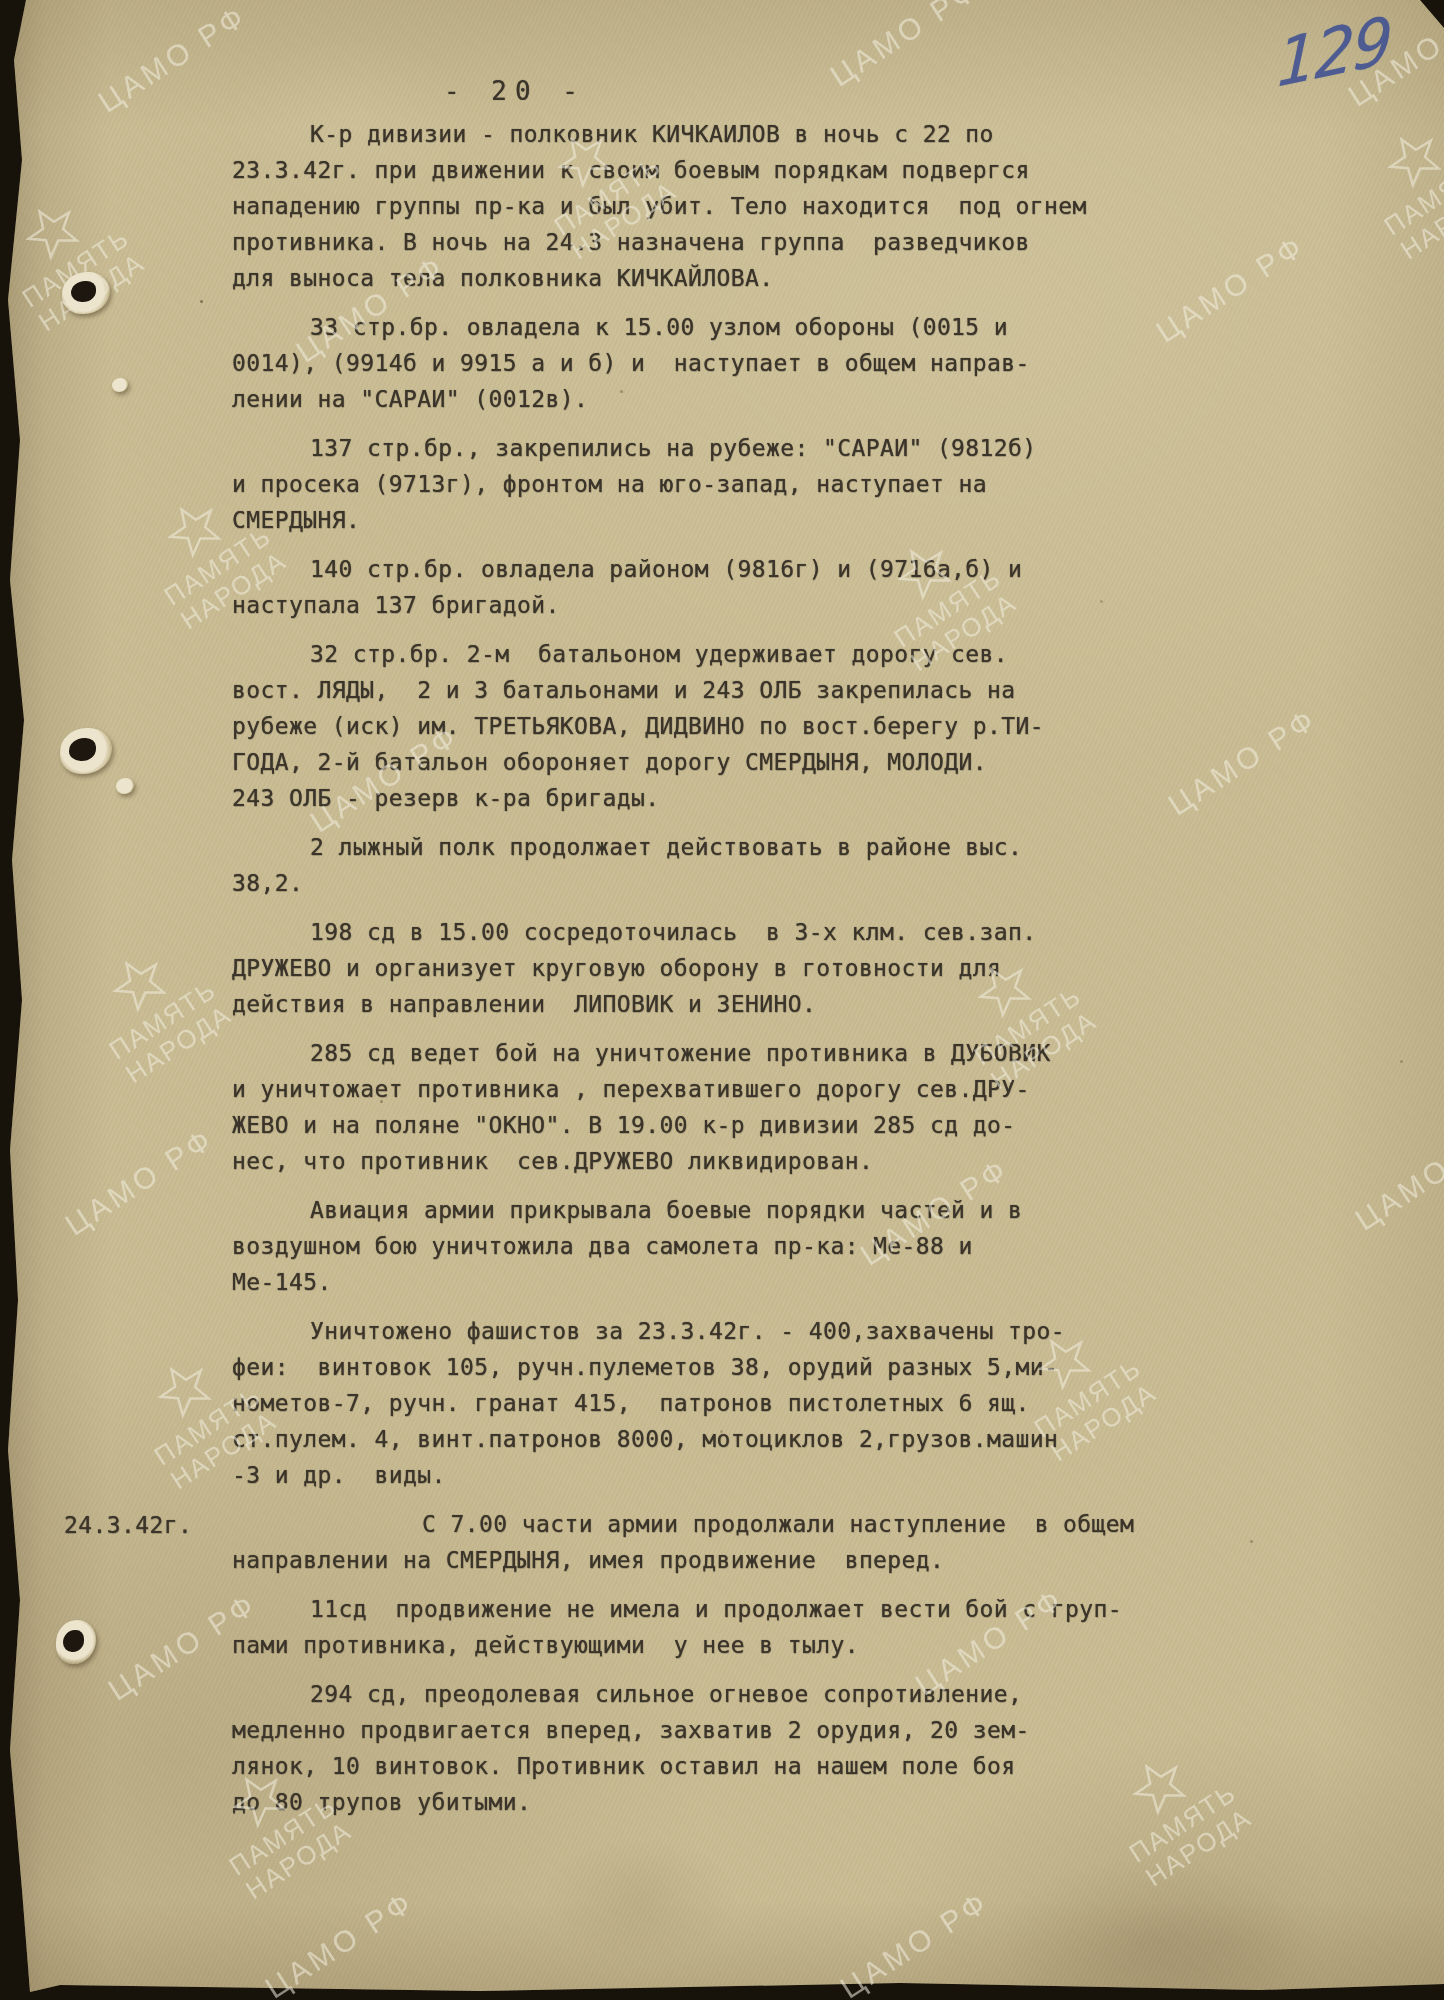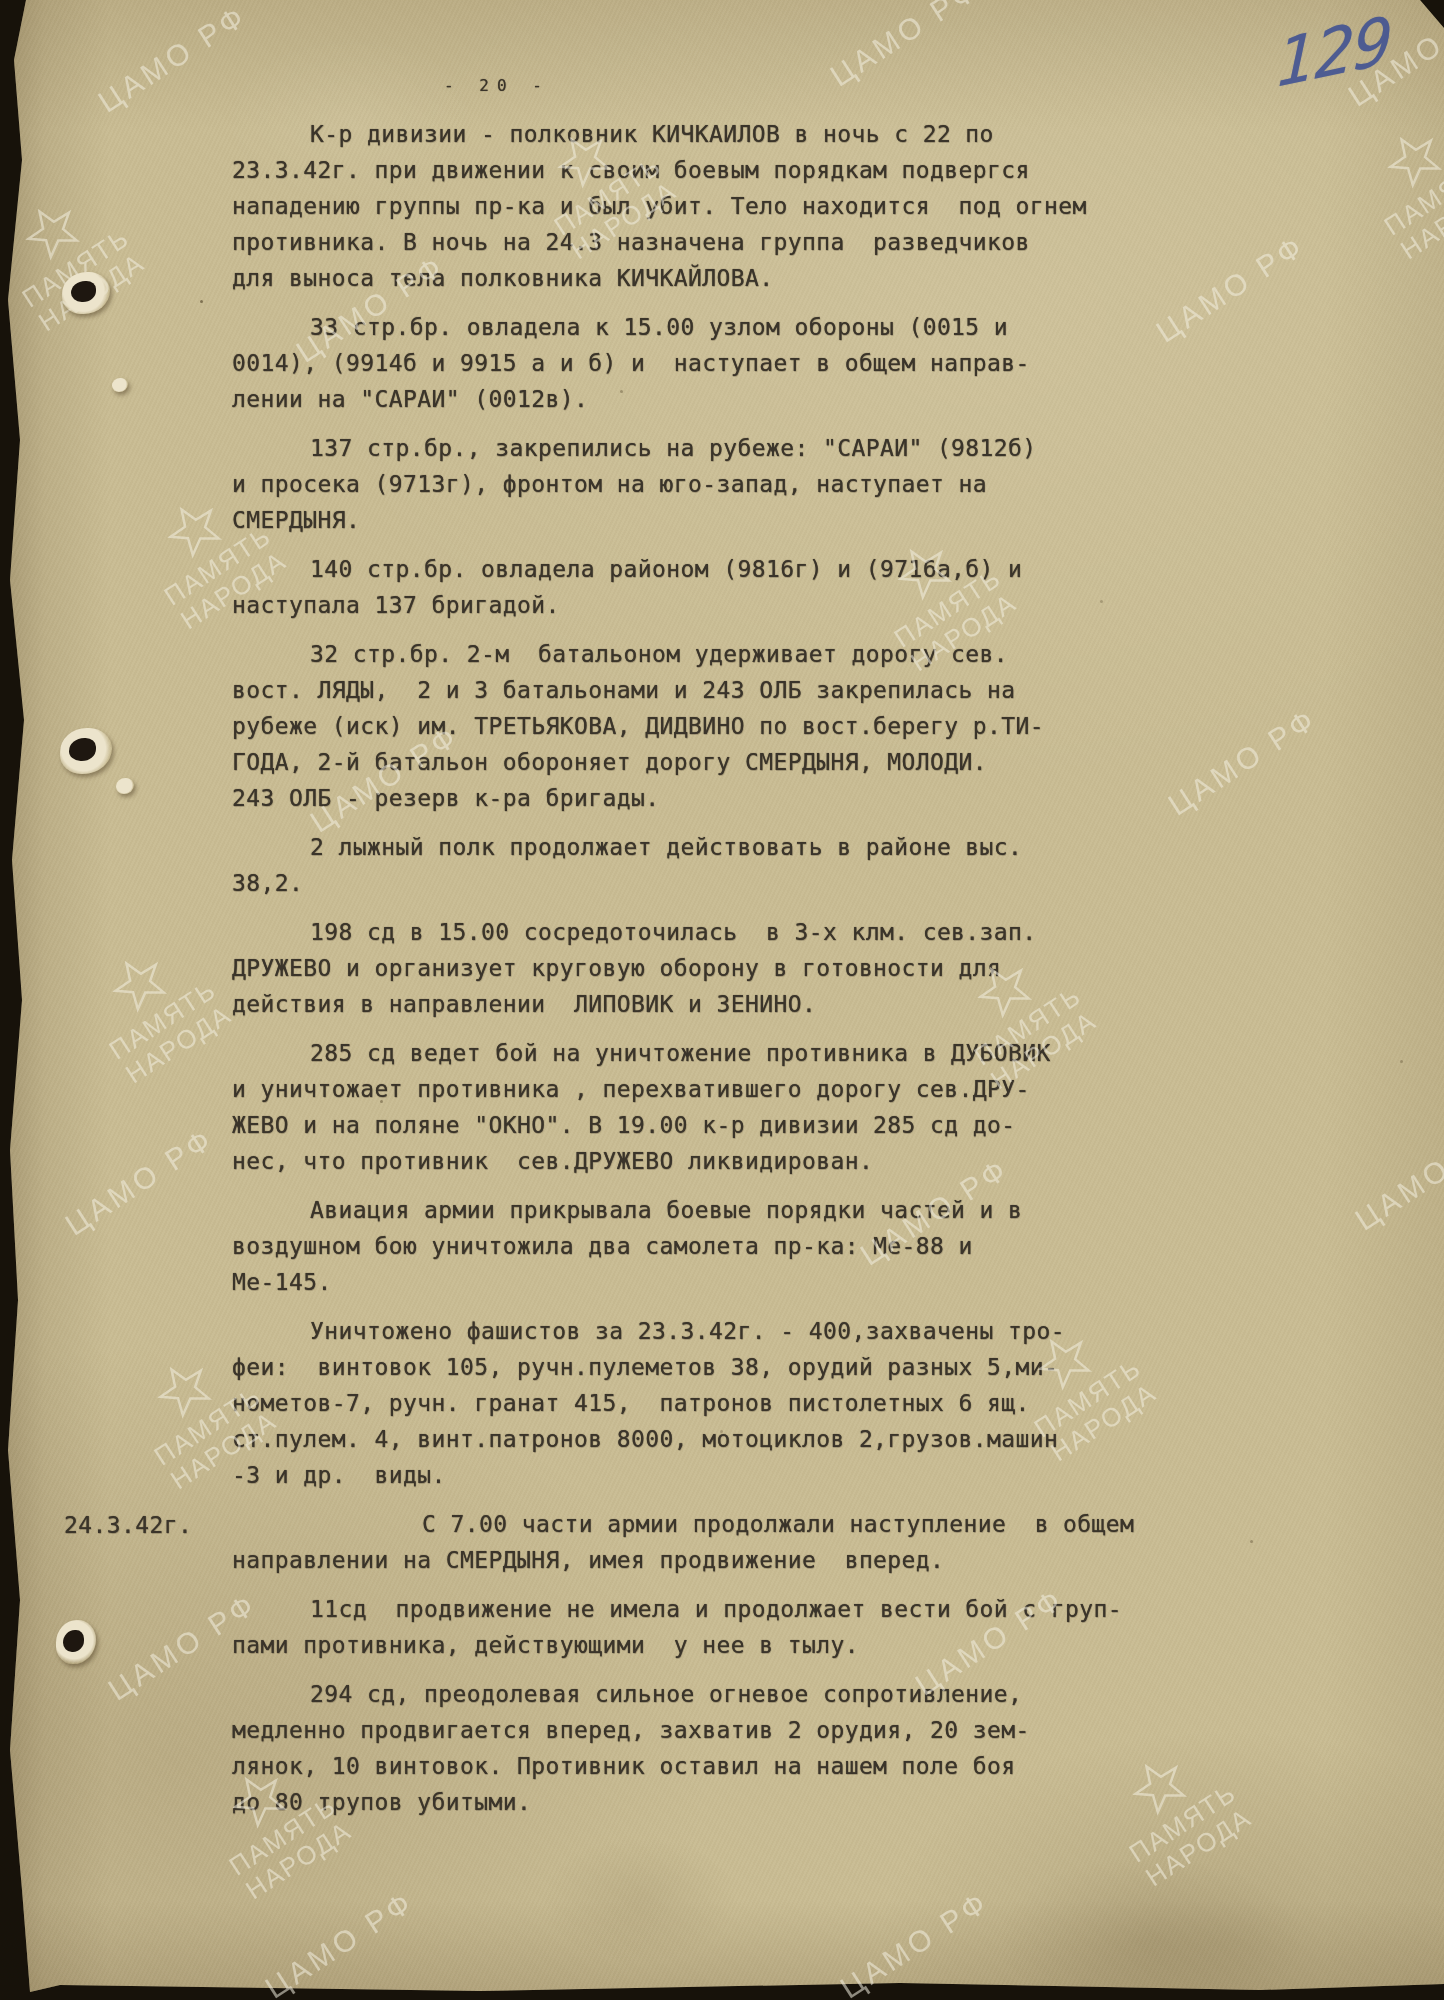--- a/index.html
+++ b/index.html
@@ -26,21 +26,21 @@
       radial-gradient(180px 120px at 350px 120px, rgba(255,250,230,0.08), transparent 70%);}
   
   .text-block{position:absolute;left:232px;top:116px;width:930px;z-index:2;
     color:#3a342a;font-size:23px;line-height:36px;letter-spacing:.4px;
     text-shadow:0 0 1px rgba(48,40,28,.75), .5px .5px 0 rgba(48,40,28,.18);}
   .para{white-space:pre-wrap;text-indent:78px;margin:0 0 13px 0;}
   .dated-section{position:relative;margin-top:12px;}
   .dated-section .para{text-indent:190px;}
   .margin-date{position:absolute;left:-168px;top:1px;white-space:nowrap;}
   .page-number{position:absolute;left:444px;top:76px;z-index:2;color:#3a342a;
-    font-size:16px;letter-spacing:8px;text-shadow:0 0 1px rgba(48,40,28,.75);}
+    font-size:26px;letter-spacing:8px;text-shadow:0 0 1px rgba(48,40,28,.75);}
   
   .handwritten{position:absolute;right:52px;top:20px;z-index:4;color:#3e5093;
     font-family:"DejaVu Sans",sans-serif;font-style:italic;font-size:64px;line-height:64px;
     transform:rotate(-12deg) skewX(-14deg);opacity:.88;letter-spacing:-2px;
     text-shadow:0 0 1px rgba(62,80,147,.6);}
   
   .wm-layer{position:absolute;inset:0;z-index:3;pointer-events:none;}
   .wm{position:absolute;transform:rotate(-33deg);color:rgba(242,238,224,0.55);
       font-family:"Liberation Sans",sans-serif;text-align:center;}
   .wm-cam{font-size:30px;letter-spacing:4px;white-space:nowrap;}

